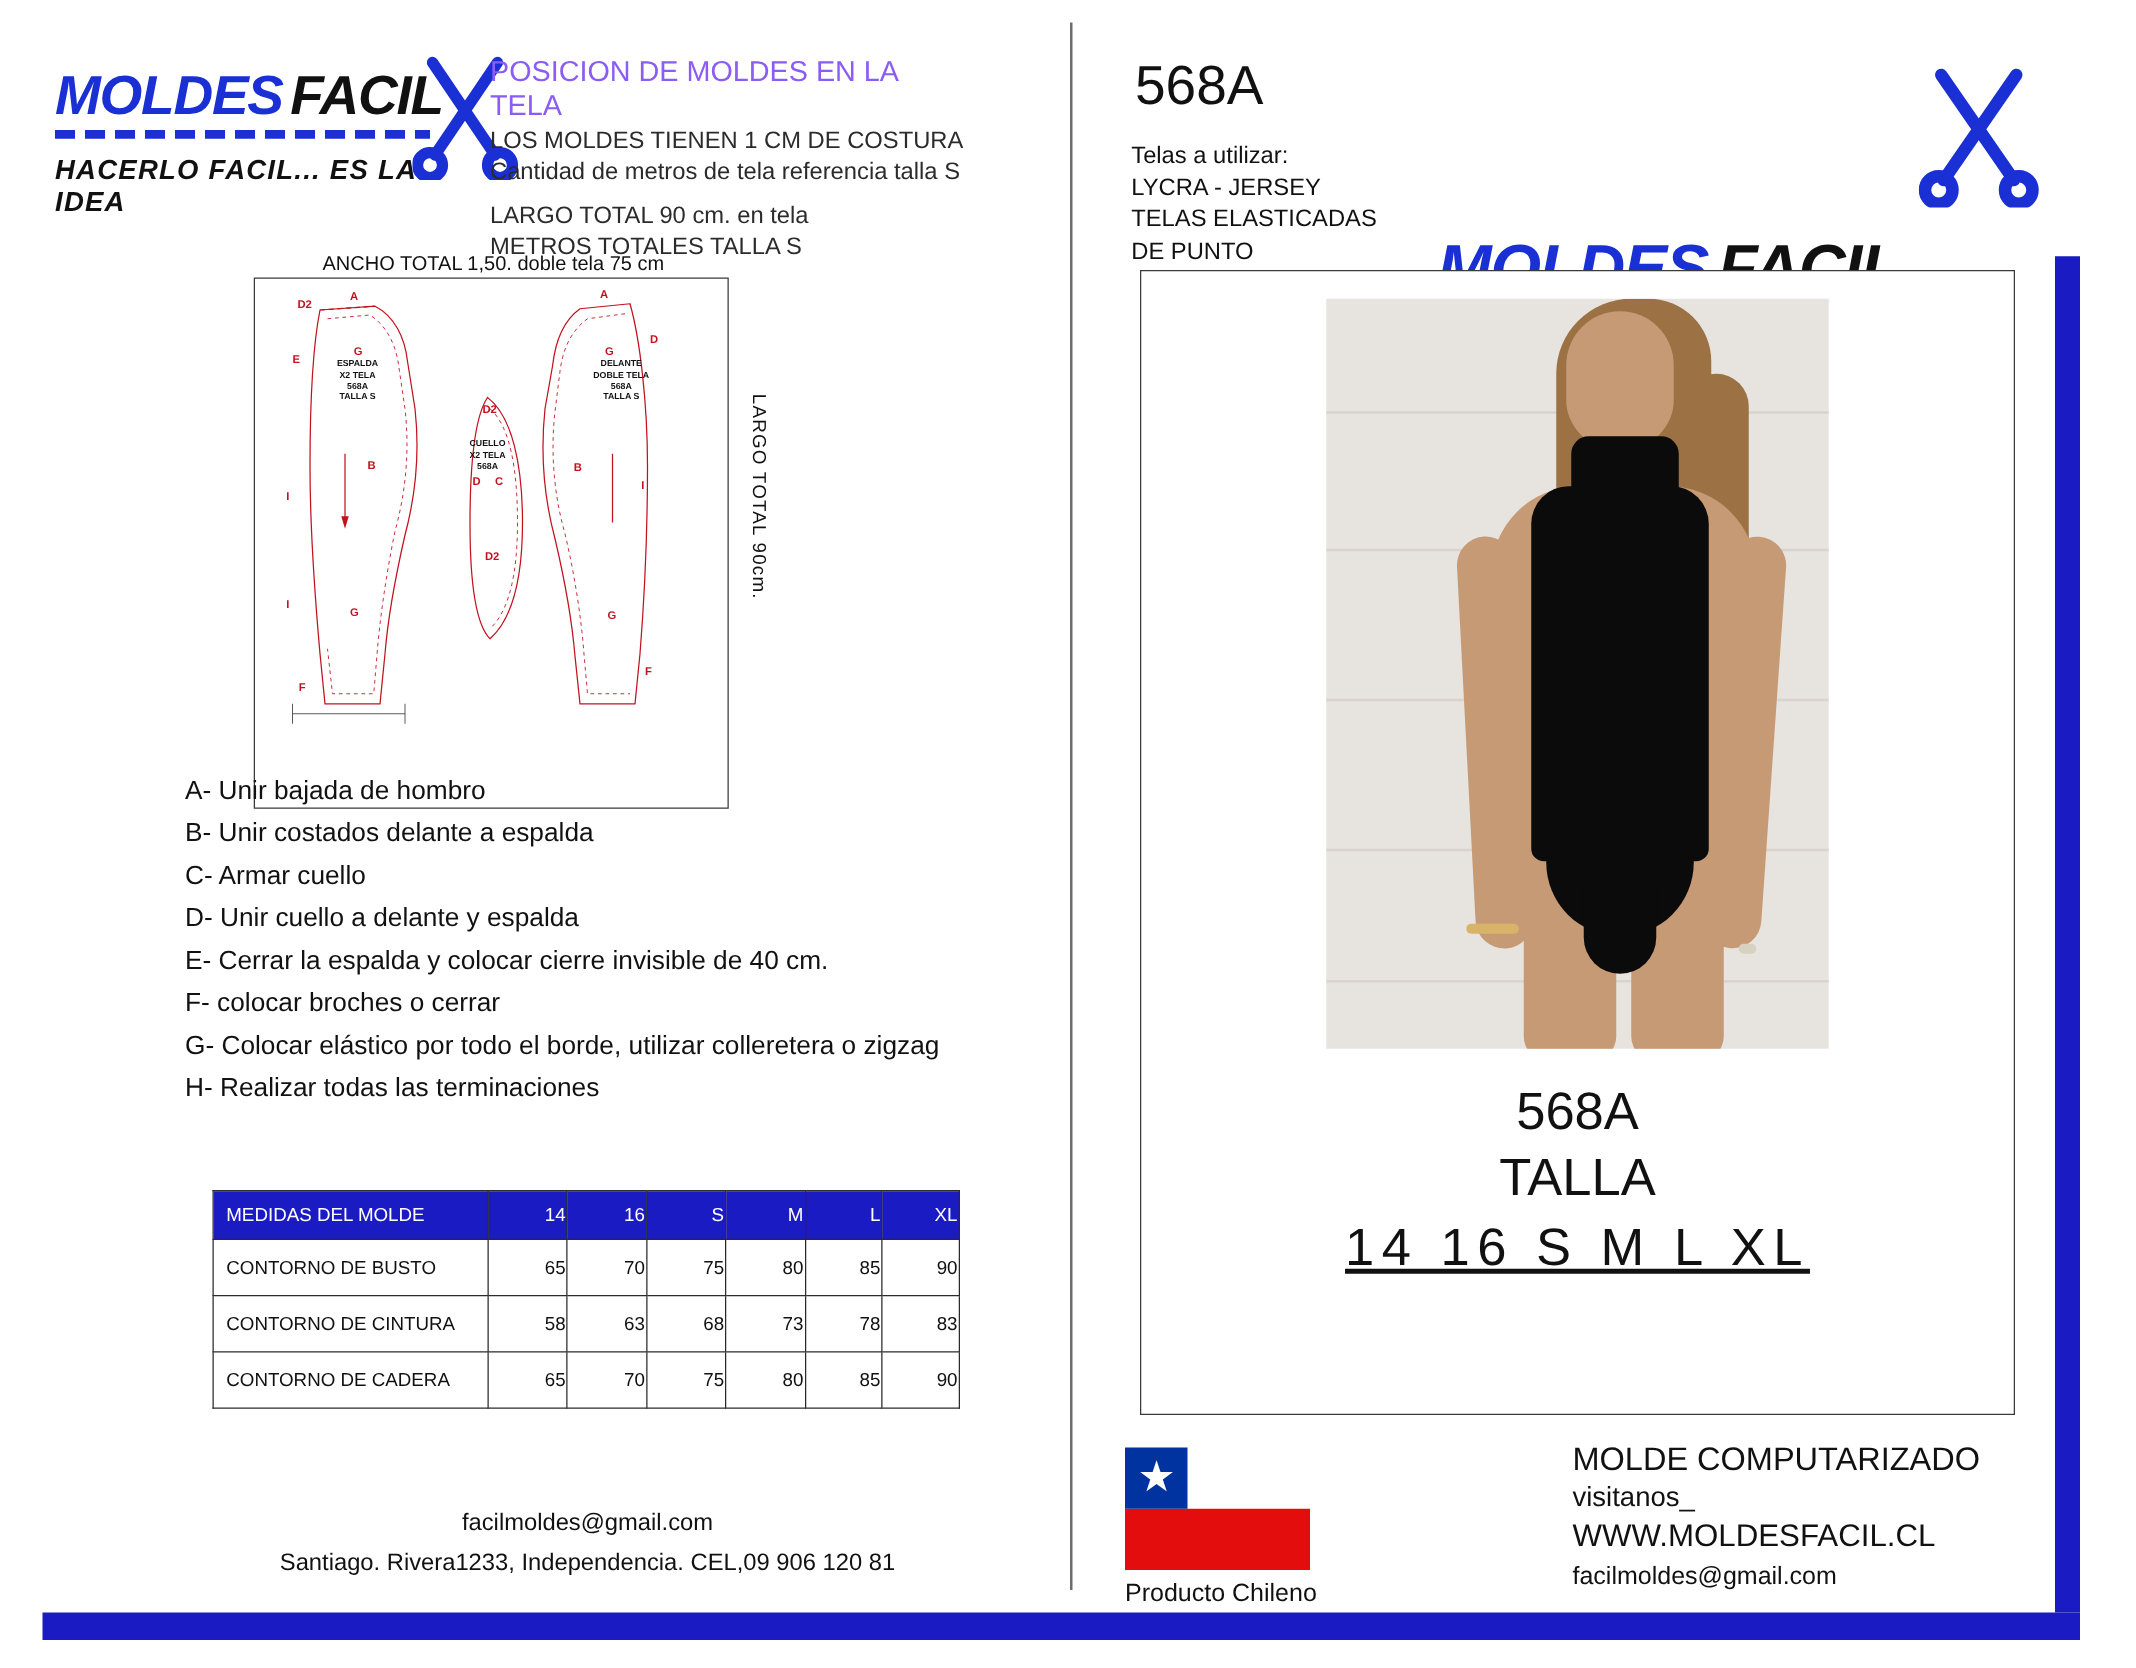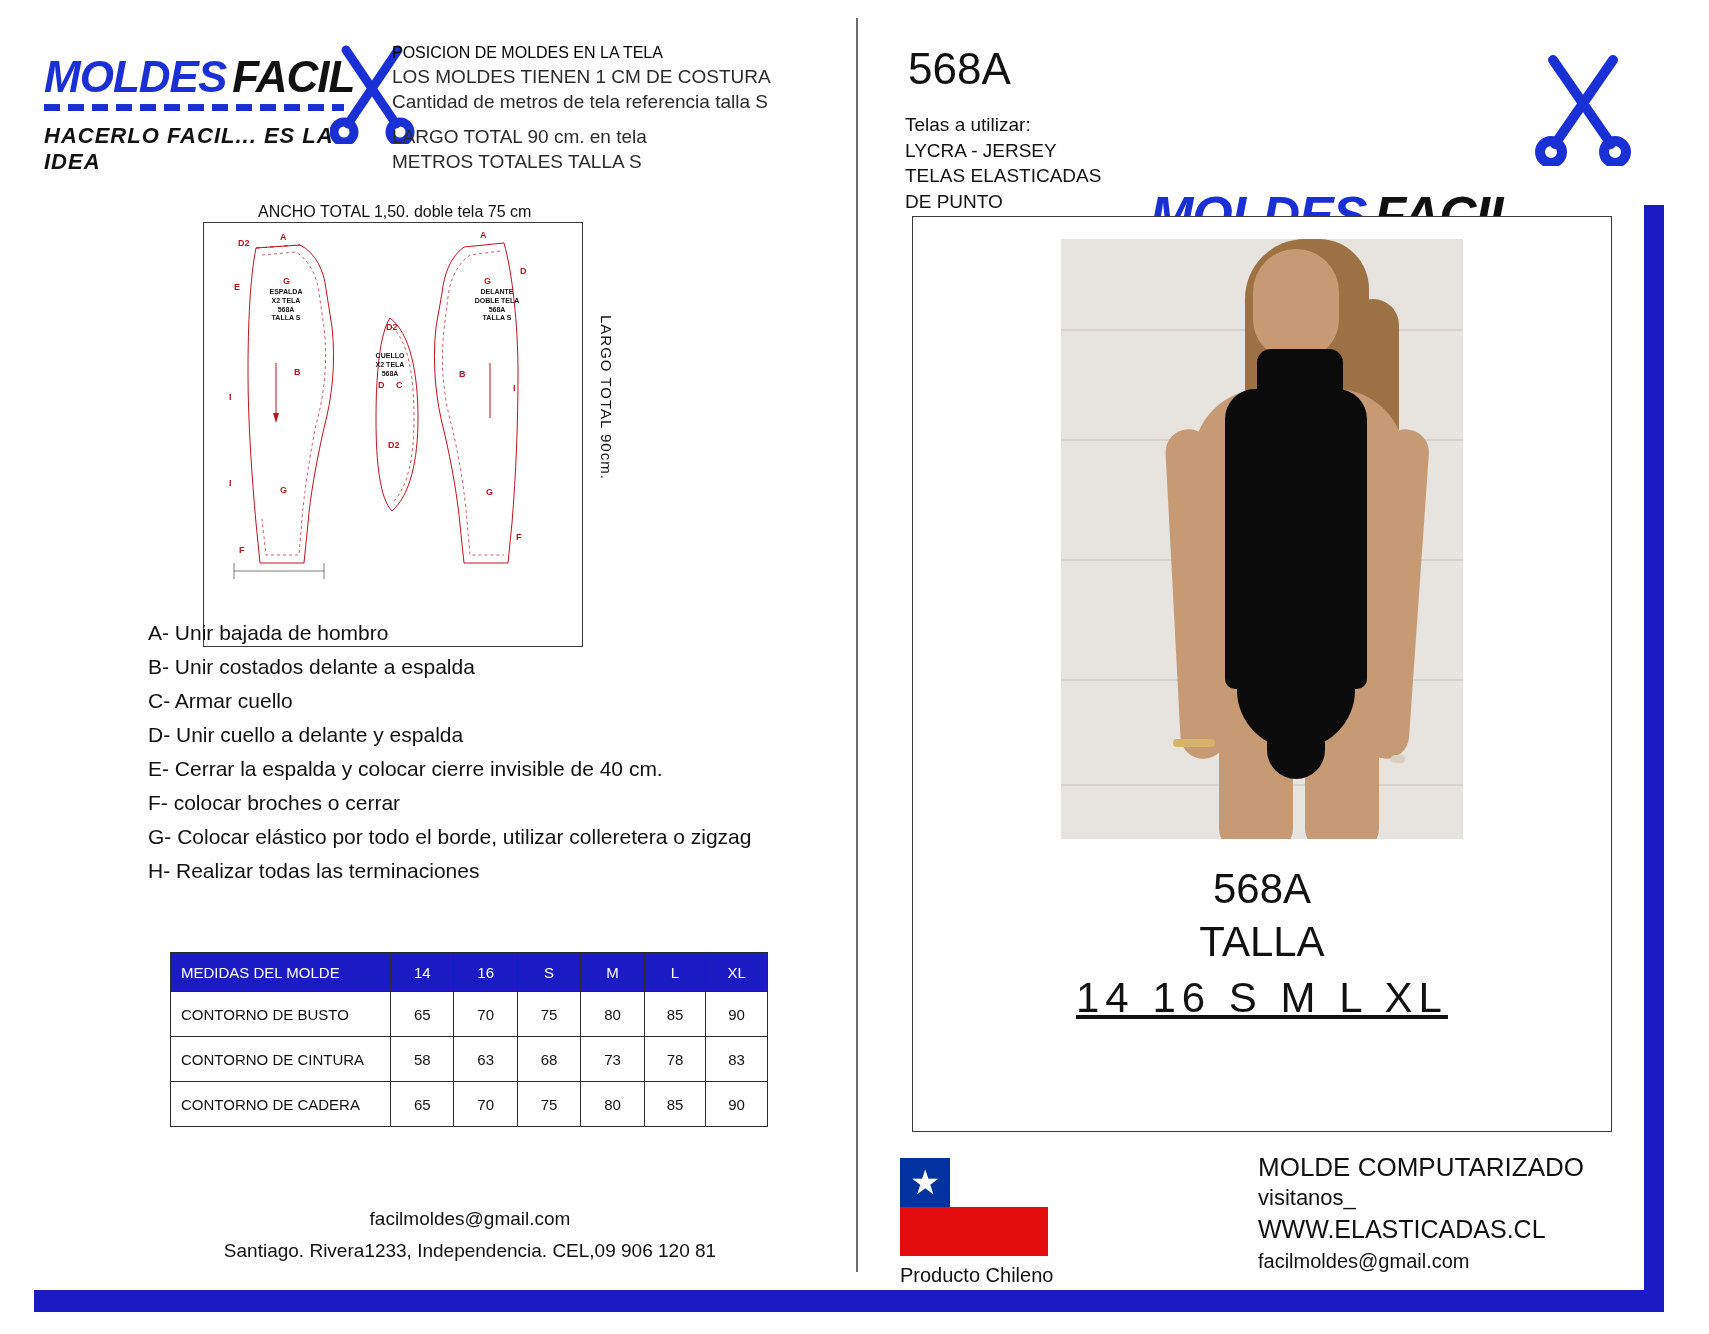--- a/index.html
+++ b/index.html
@@ -44,22 +44,22 @@
     font-family: "Liberation Sans", sans-serif;
     font-weight: bold;
     font-style: italic;
     color: #111;
     letter-spacing: 1px;
   }
   .scissors { position: absolute; }
 
   
   .hdr-title {
-    font-size: 16px;
-    color: #000000;
+    font-size: 23px;
+    color: #8b5cf6;
   }
   .hdr-line {
     font-size: 19px;
     color: #2b2b2b;
   }
 
   
   .pattern-box {
     border: 1px solid #3a3a3a;
     background: #fff;
@@ -93,21 +93,21 @@
     color: #111;
   }
 
   
   table.meds {
     border-collapse: collapse;
     font-size: 15px;
   }
   table.meds th, table.meds td {
     border: 1px solid #2b2b2b;
-    text-align: center;
+    text-align: right;
     font-weight: normal;
   }
   table.meds thead th {
     background: #1b1bc4;
     color: #fff;
     height: 36px;
     font-size: 15px;
   }
   table.meds thead th.first {
     text-align: left;
@@ -397,15 +397,15 @@
     <div class="red"></div>
     <div class="blue"></div>
     <div style="position:absolute; left:10px; top:4px; color:#fff; font-size:34px; line-height:40px;">★</div>
   </div>
   <div class="flag-caption" style="margin-top:8px;">Producto Chileno</div>
 </div>
 
 <div class="abs" style="left:1258px; top:1152px; width:400px;">
   <div class="molde-comp">MOLDE COMPUTARIZADO</div>
   <div class="visit" style="margin-top:2px;">visitanos_</div>
-  <div class="www" style="margin-top:4px;">WWW.ELASTICADAS.CL</div>
+  <div class="www" style="margin-top:4px;">WWW.MOLDESFACIL.CL</div>
   <div class="mail2" style="margin-top:6px;">facilmoldes@gmail.com</div>
 </div>
 
 </body></html>

